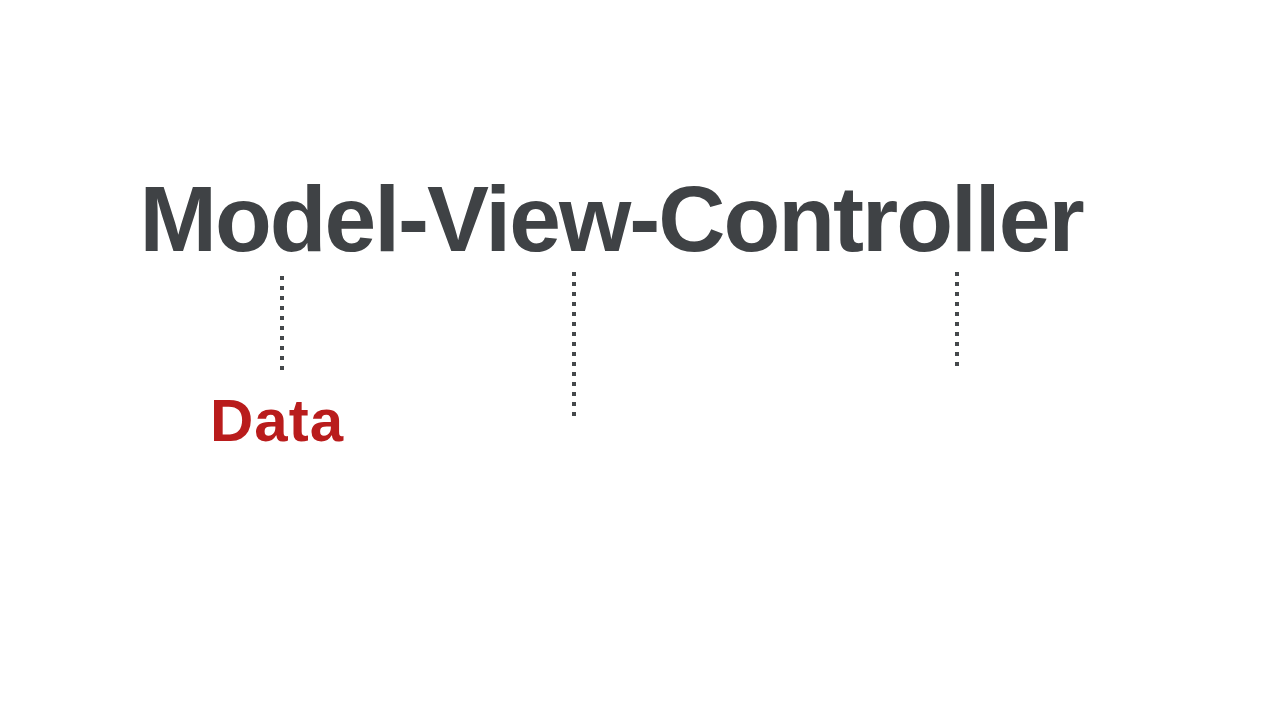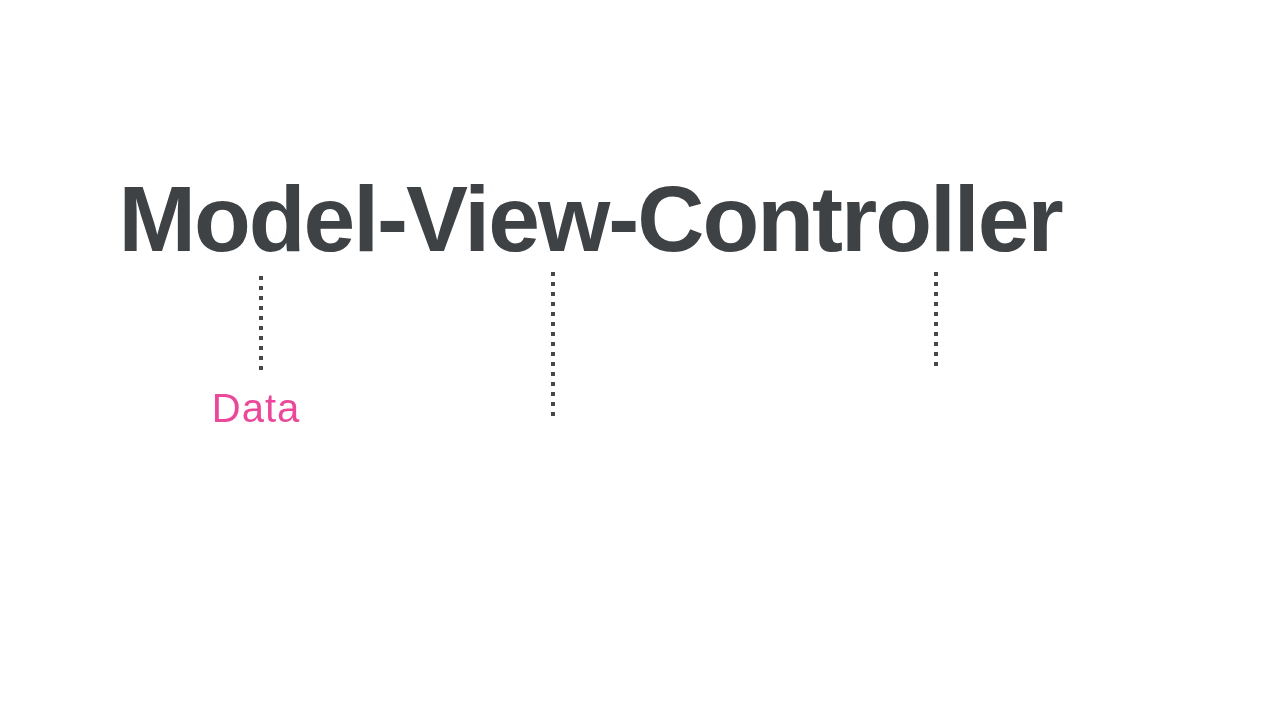--- a/index.html
+++ b/index.html
@@ -11,20 +11,21 @@
     height: 720px;
     background: #ffffff;
     overflow: hidden;
     font-family: "Liberation Sans", "DejaVu Sans", sans-serif;
   }
   .slide {
     position: relative;
     width: 1180px;
     height: 720px;
     background: #ffffff;
+    margin-left: 21px;
   }
   .title {
     position: absolute;
     left: 0;
     right: 0;
     top: 166px;
     text-align: center;
     font-size: 93px;
     font-weight: 700;
     letter-spacing: -2px;
@@ -39,23 +40,23 @@
       #45484b 0px, #45484b 4px,
       transparent 4px, transparent 10px
     );
   }
   .connector.model      { left: 259px; top: 276px; height: 95px; }
   .connector.view       { left: 551px; top: 272px; height: 148px; }
   .connector.controller { left: 934px; top: 272px; height: 96px; }
   .label {
     position: absolute;
     transform: translateX(-50%);
-    font-size: 40px;
-    font-weight: 400;
-    color: #ec4899;
+    font-size: 60px;
+    font-weight: 700;
+    color: #b91c1c;
     letter-spacing: 1px;
     white-space: nowrap;
   }
   .label.data           { left: 256px; top: 386px; }
   .label.user-interface { left: 552px; top: 438px; }
   .label.coordinator    { left: 926px; top: 386px; }
 </style>
 </head>
 <body>
 

